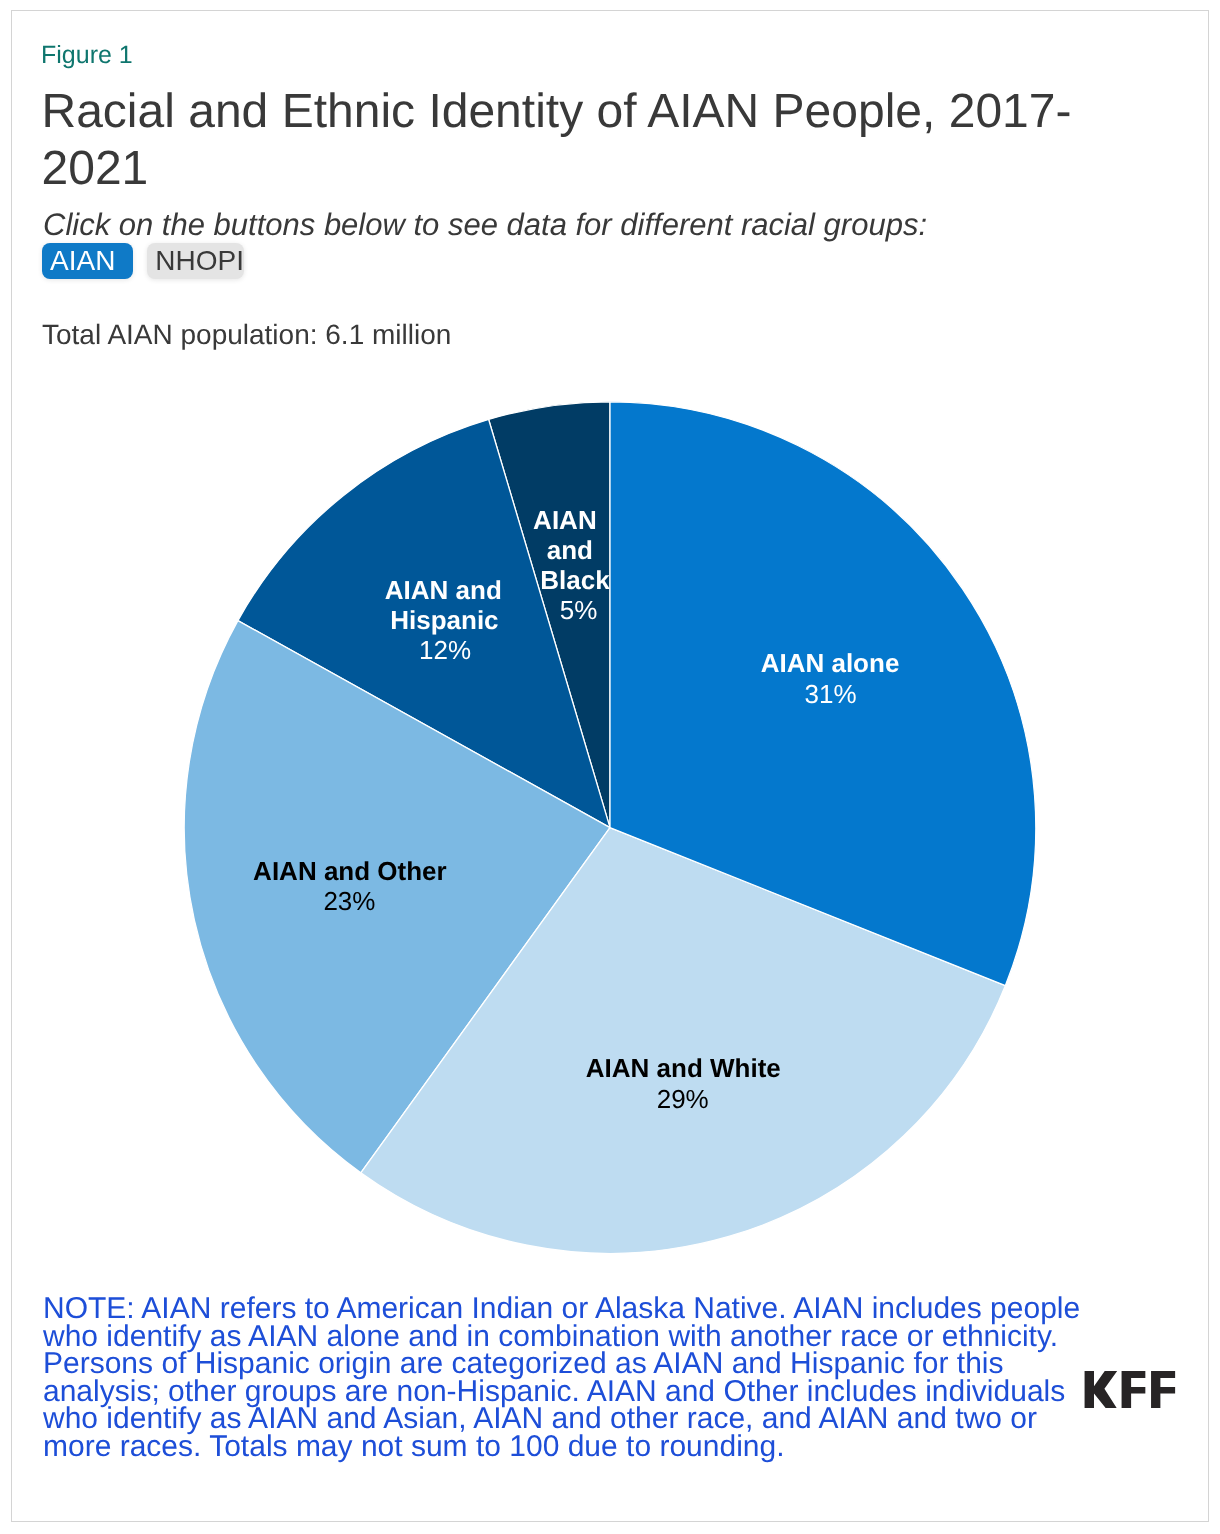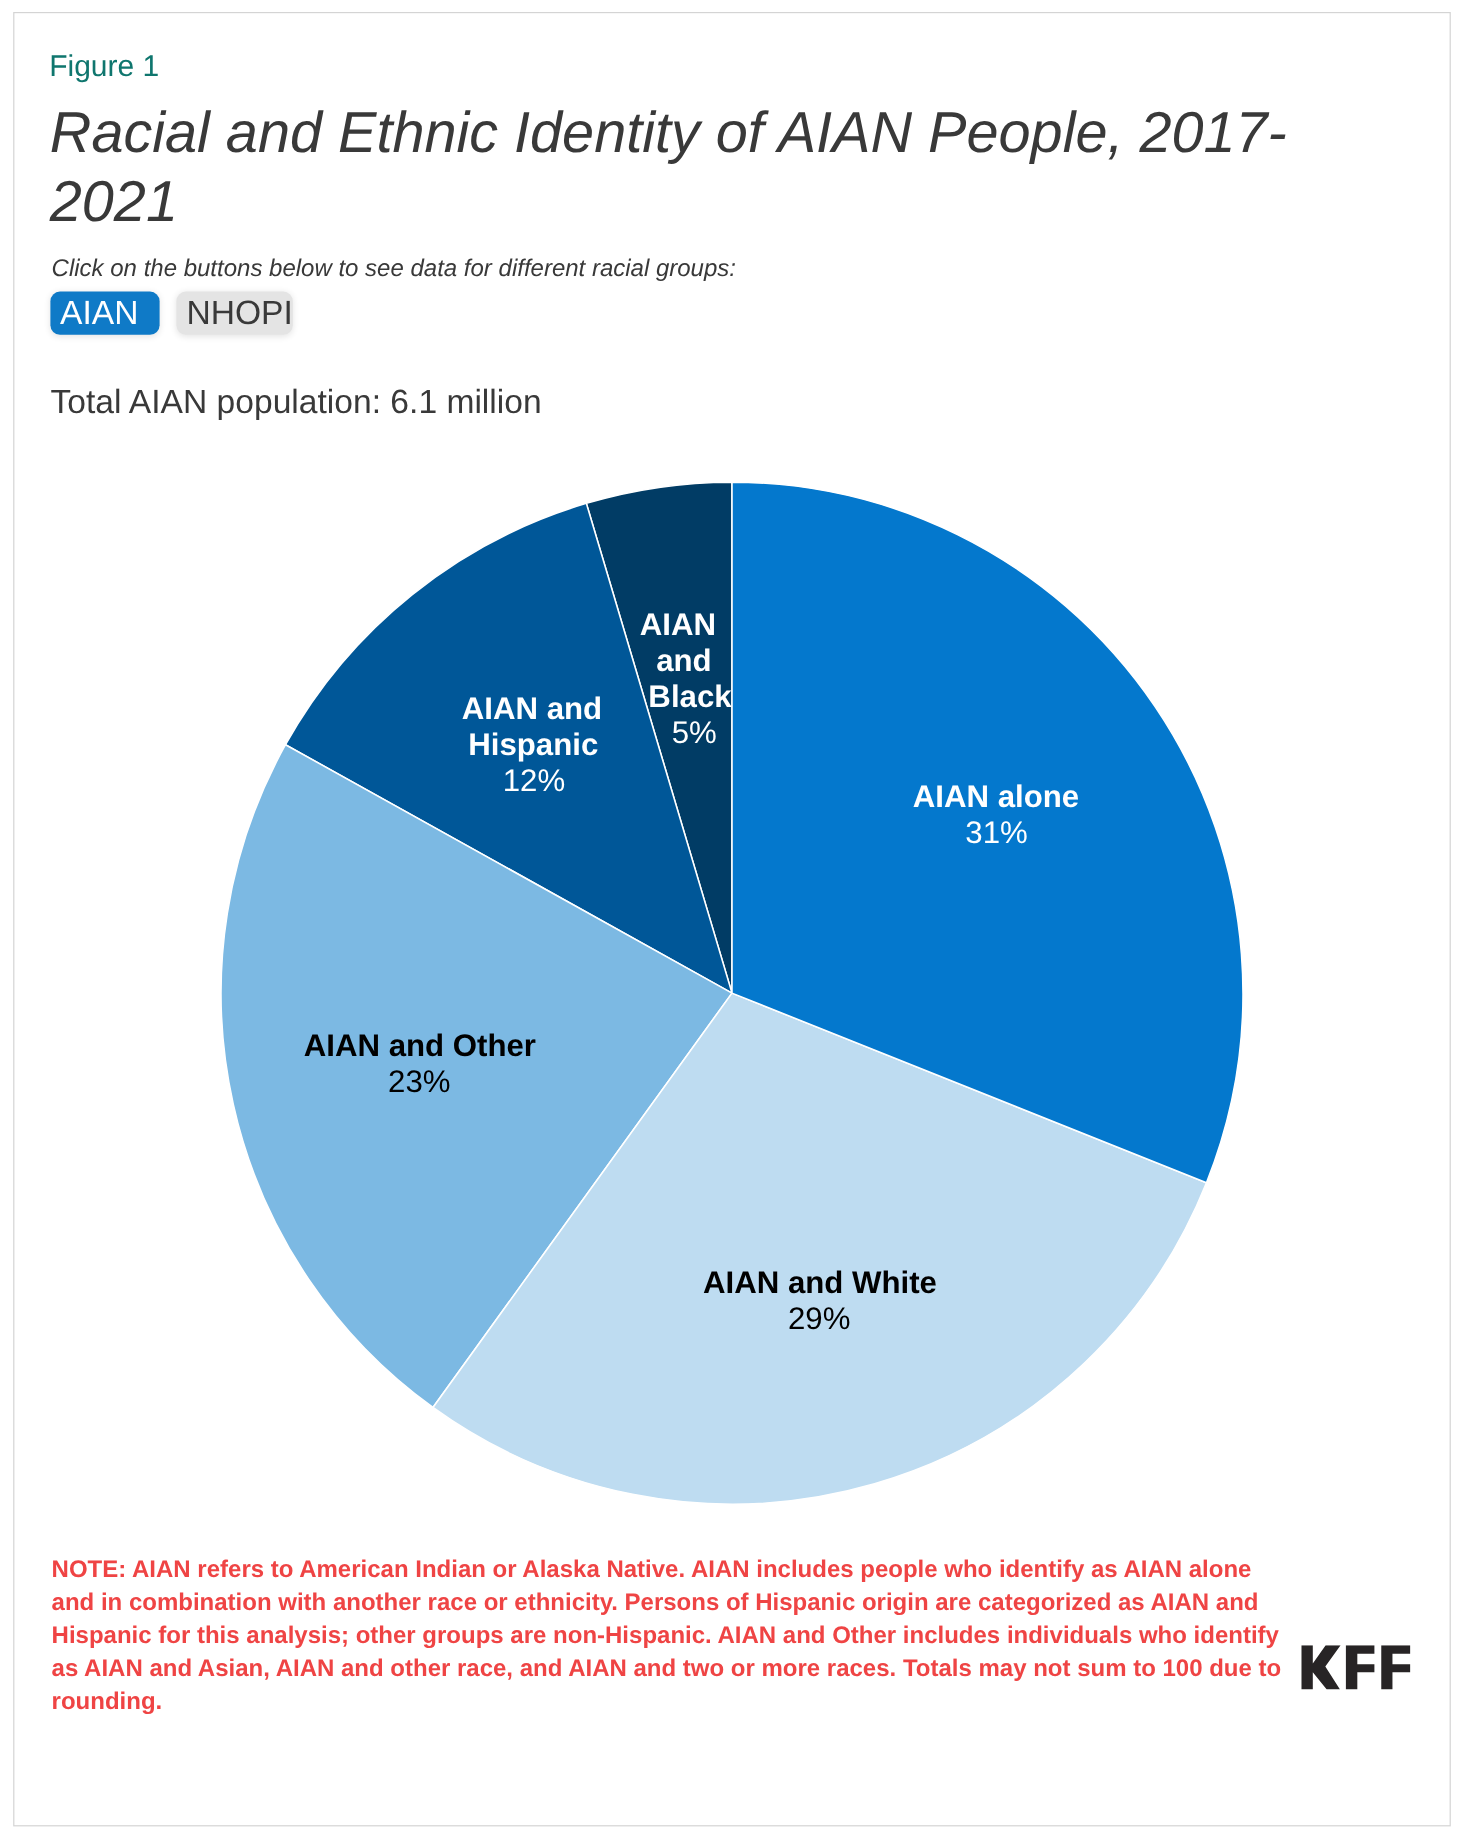--- a/index.html
+++ b/index.html
@@ -6,41 +6,41 @@
   html,body{margin:0;padding:0;background:#ffffff;}
   body{width:1220px;height:1534px;font-family:"Liberation Sans",sans-serif;overflow:hidden;
         -webkit-font-smoothing:antialiased;text-rendering:geometricPrecision;}
 
   .card{position:absolute;left:11px;top:10px;width:1198px;height:1512px;
         border:1px solid #d4d4d4;box-sizing:border-box;background:#fff;}
 
   .fig-label{position:absolute;left:41px;top:41px;font-size:25px;line-height:29px;color:#0f766e;}
 
   .fig-title{position:absolute;left:41.5px;top:82.5px;width:1080px;font-size:48px;line-height:57px;
-             color:#393939;font-style:italic;}
+             color:#393939;}
 
-  .fig-instruction{position:absolute;left:43px;top:208px;font-size:20px;line-height:33px;
+  .fig-instruction{position:absolute;left:43px;top:208px;font-size:31px;line-height:33px;
                    font-style:italic;color:#393939;}
 
   .btnrow{position:absolute;left:42px;top:243px;display:flex;}
   .btn{font-size:28px;line-height:32px;padding:2px 18px 2px 8px;border-radius:8px;border:0;
        font-family:inherit;cursor:pointer;height:36px;box-sizing:border-box;text-align:left;
        box-shadow:0 1px 5px rgba(0,0,0,.10);}
   .btn.active{background:#0f7ac7;color:#ffffff;}
   .btn.inactive{background:#e4e4e4;color:#393939;margin-left:14px;padding-right:0;}
 
   .fig-subtitle{position:absolute;left:42px;top:318px;font-size:28px;line-height:33px;
                 font-weight:normal;color:#393939;}
 
   .chart{position:absolute;left:0;top:0;width:1220px;height:1534px;}
   .slabel{font-family:"Liberation Sans",sans-serif;font-size:26px;font-weight:bold;text-anchor:middle;}
   .spct{font-family:"Liberation Sans",sans-serif;font-size:26px;text-anchor:middle;}
 
   .footer{position:absolute;left:43px;top:1295px;width:1040px;}
-  .note,.source{font-size:20px;line-height:27.5px;color:#ef4444;margin:0;font-weight:bold;}
+  .note,.source{font-size:30px;line-height:27.5px;color:#1d4ed8;margin:0;}
   .kff{position:absolute;left:1084px;top:1371px;width:92px;height:37px;}
   .kff svg{display:block;}
 </style>
 </head>
 <body>
 
 <div class="card"></div>
 
 <div class="fig-label">Figure 1</div>
 <div class="fig-title">Racial and Ethnic Identity of AIAN People, 2017-2021</div>

